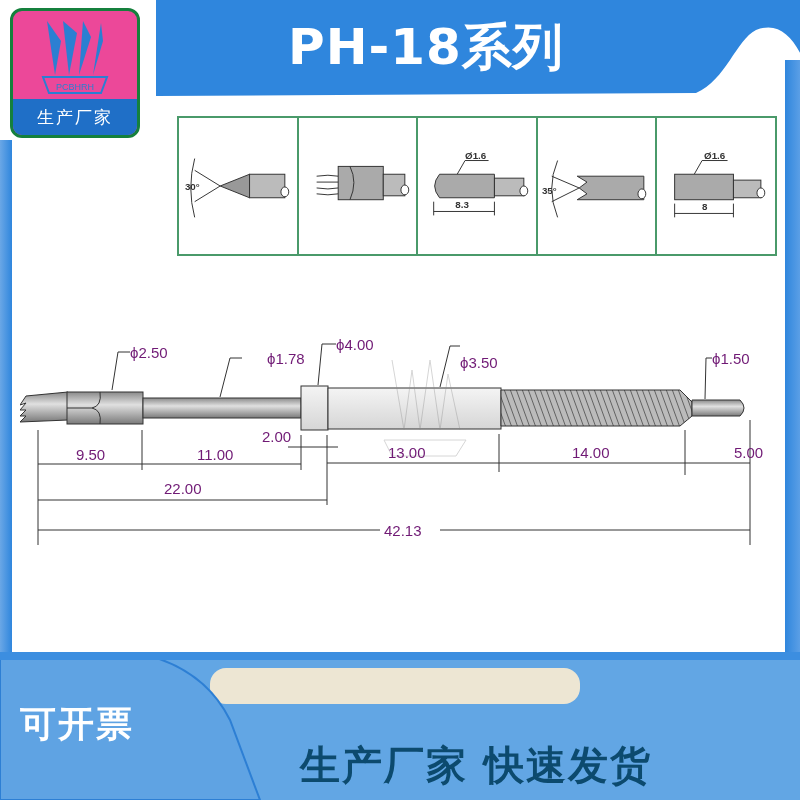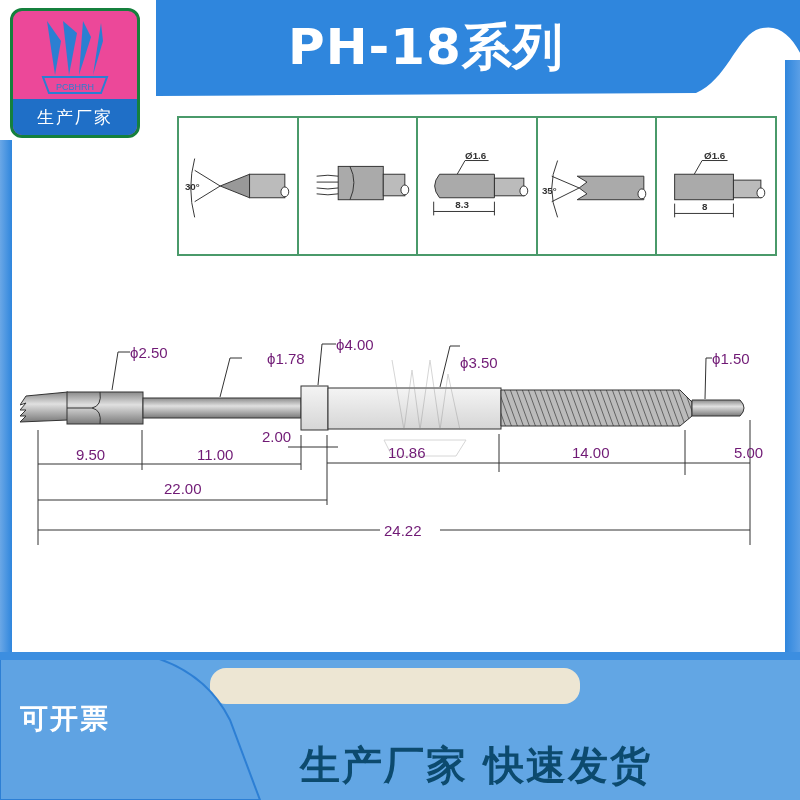--- a/index.html
+++ b/index.html
@@ -13,21 +13,21 @@
   .title-banner{position:absolute;left:156px;top:0;width:652px;height:96px;}
   .title-text{position:absolute;left:132px;top:14px;color:#fff;font-family:"DejaVu Sans",sans-serif;font-weight:bold;font-size:50px;letter-spacing:1px;}
   .tip-row{position:absolute;left:177px;top:116px;width:600px;height:140px;border:2px solid #4a9a6a;box-sizing:border-box;display:flex;}
   .tip-cell{flex:1;border-right:2px solid #4a9a6a;position:relative;font-weight:bold;}
   .tip-cell:last-child{border-right:none;}
   .tip-cell svg{position:absolute;left:0;top:0;width:100%;height:100%;}
   .drawing{position:absolute;left:20px;top:330px;width:770px;height:230px;}
   .drawing svg{position:absolute;left:0;top:0;}
   .dim{position:absolute;font-size:15px;color:#701a75;font-family:"Liberation Sans",sans-serif;}
   .bottom-bar{position:absolute;left:0;top:660px;width:800px;height:140px;}
-  .invoice-text{position:absolute;left:20px;top:700px;color:#fff;font-family:"DejaVu Sans",sans-serif;font-weight:bold;font-size:28px;letter-spacing:2px;}
+  .invoice-text{position:absolute;left:20px;top:700px;color:#fff;font-family:"DejaVu Sans",sans-serif;font-weight:bold;font-size:36px;letter-spacing:2px;}
   .slogan-text{position:absolute;left:300px;top:738px;color:#0c4a6e;font-family:"DejaVu Sans",sans-serif;font-weight:bold;font-size:40px;letter-spacing:2px;}
 </style>
 </head>
 <body>
 
 <div class="frame-left"></div>
 <div class="frame-right"></div>
 <div class="frame-bottom"></div>
 
 <div class="title-banner">
@@ -173,25 +173,25 @@
     <line x1="420" y1="200" x2="730" y2="200" stroke="#333"></line>
   </svg>
   <span class="dim" style="left:110px;top:14px;">ϕ2.50</span>
   <span class="dim" style="left:204px;top:20px;margin-left:43px;">ϕ1.78</span>
   <span class="dim" style="left:316px;top:6px;">ϕ4.00</span>
   <span class="dim" style="left:440px;top:24px;">ϕ3.50</span>
   <span class="dim" style="left:692px;top:20px;">ϕ1.50</span>
   <span class="dim" style="left:56px;top:116px;">9.50</span>
   <span class="dim" style="left:177px;top:116px;">11.00</span>
   <span class="dim" style="left:242px;top:98px;text-align:center;">2.00</span>
-  <span class="dim" style="left:368px;top:114px;">10.86</span>
+  <span class="dim" style="left:368px;top:114px;">13.00</span>
   <span class="dim" style="left:552px;top:114px;">14.00</span>
   <span class="dim" style="left:686px;top:114px;margin-left:28px;">5.00</span>
   <span class="dim" style="left:144px;top:150px;">22.00</span>
-  <span class="dim" style="left:364px;top:192px;">24.22</span>
+  <span class="dim" style="left:364px;top:192px;">42.13</span>
 </div>
 
 <div class="bottom-bar">
   <svg width="800" height="140" viewBox="0 0 800 140">
     <rect x="0" y="0" width="800" height="140" fill="#62a6e4"></rect>
     <rect x="210" y="8" width="370" height="36" rx="16" fill="#ede6d3"></rect>
     <path d="M0 -10 L120 -10 Q200 0 230 60 L260 140 L0 140 Z" fill="#5fa3e3" stroke="#2d7fd4" stroke-width="2"></path>
     <path d="M0 0 L250 0 L258 40 L800 40 L800 0 Z" fill="none"></path>
   </svg>
 </div>

